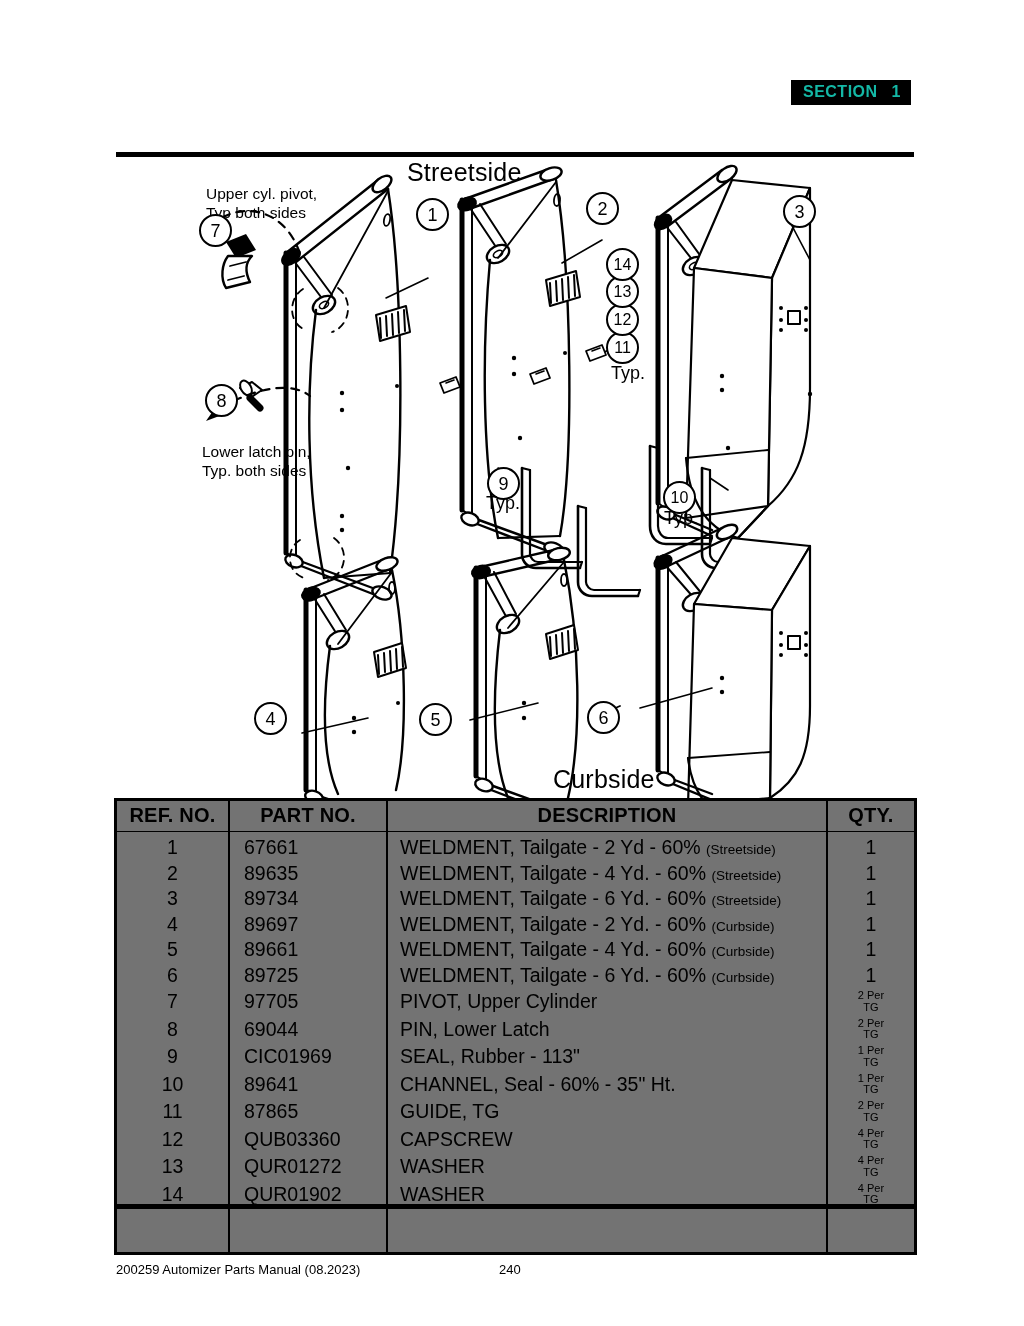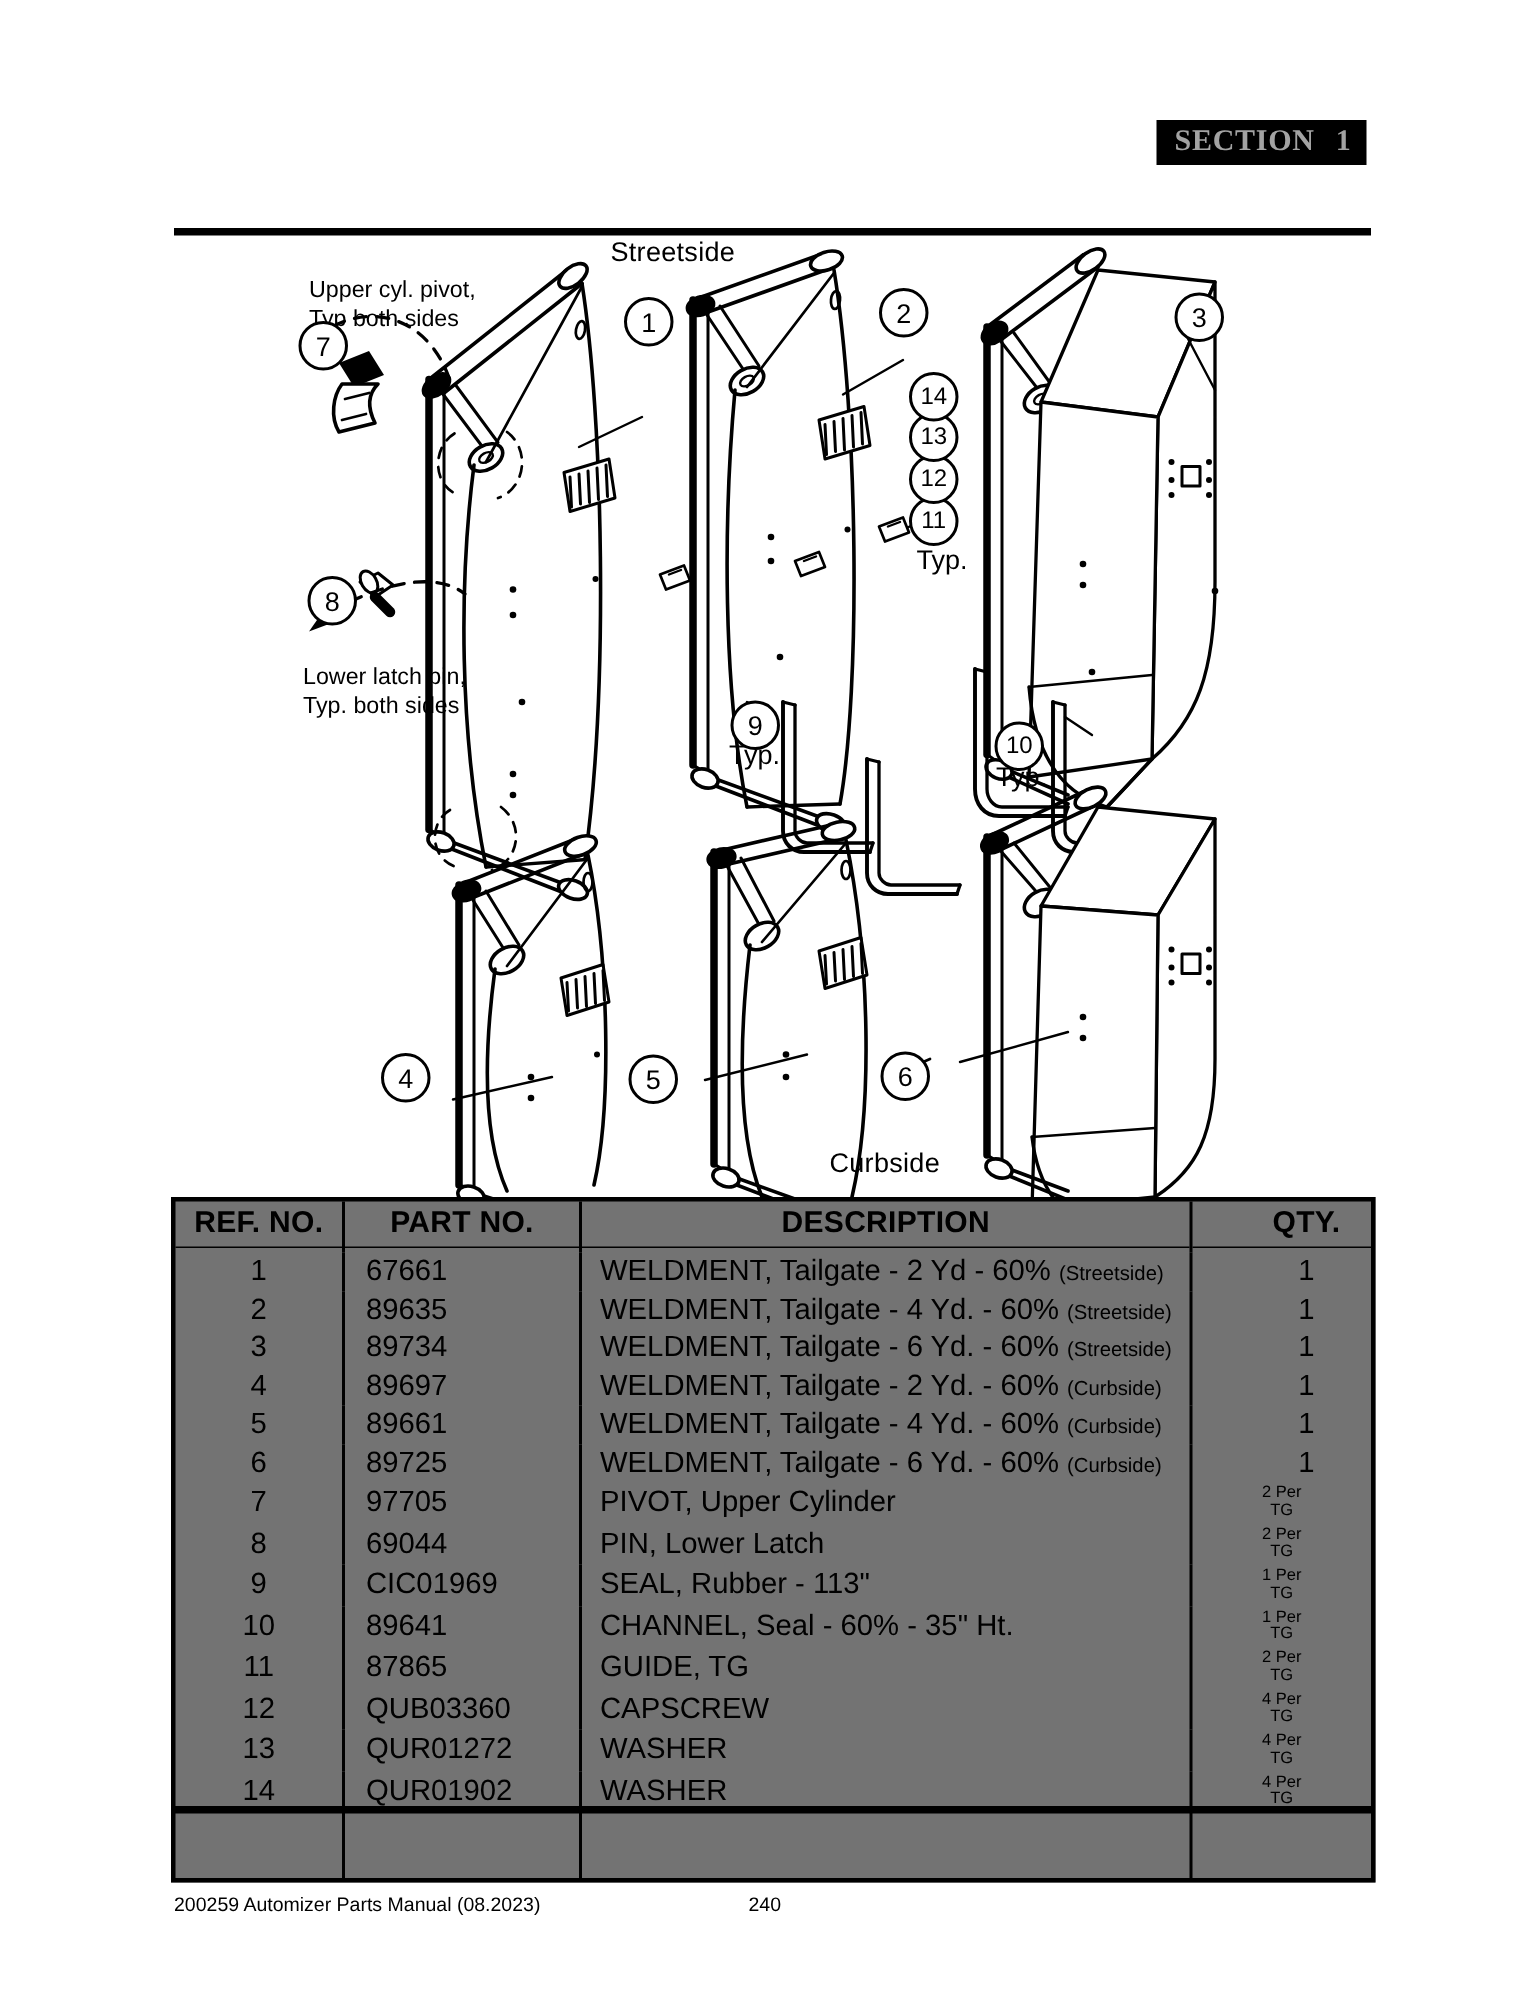--- a/index.html
+++ b/index.html
@@ -11,41 +11,41 @@
   }
   .page{position:absolute;inset:0;}
 
   
   .ref-block{
     position:absolute;left:124px;top:90px;
     font-size:12.5px;line-height:15.5px;letter-spacing:.1px;white-space:pre-line;
   }
   .section-badge{
     position:absolute;right:113px;top:80px;
-    background:#000;color:#a3a3a3;font-weight:bold;font-size:20px;
-    padding:3px 10px 4px 12px;letter-spacing:.5px;font-family:Liberation Serif, serif;
+    background:#000;color:#14b8a6;font-weight:bold;font-size:16px;
+    padding:3px 10px 4px 12px;letter-spacing:.5px;
   }
   .section-badge .num{margin-left:14px;}
   .doc-title{
     position:absolute;right:113px;top:114px;
     font-size:28.5px;font-weight:bold;letter-spacing:.2px;white-space:nowrap;
   }
   .rule-top{
     position:absolute;left:116px;top:152px;width:798px;height:5px;background:#000;
   }
   .rule-bottom{
     position:absolute;left:116px;top:1204px;width:798px;height:5px;background:#000;
   }
 
   
   .diagram{position:absolute;left:110px;top:158px;width:812px;height:640px;}
   .diagram svg{display:block;width:812px;height:640px;}
 
   .side-label{
-    position:absolute;font-size:18px;letter-spacing:.2px;
+    position:absolute;font-size:25px;letter-spacing:.2px;
   }
   .label-streetside{left:407px;top:158px;}
   .label-curbside{left:553px;top:765px;}
 
   .annot{
     position:absolute;font-size:15.5px;line-height:18.5px;white-space:pre-line;
   }
   .annot-upper{left:206px;top:185px;}
   .annot-lower{left:202px;top:443px;}
 
@@ -68,21 +68,21 @@
   table{border-collapse:collapse;width:100%;table-layout:fixed;}
   thead th{
     font-size:20px;font-weight:bold;text-align:center;
     padding:3px 0 4px;border-bottom:1.5px solid #000;
     letter-spacing:.2px;
   }
   thead tr.dbl td{height:3px;padding:0;border-top:1.5px solid #000;}
   th.c-ref,td.c-ref{width:111px;border-right:2.2px solid #000;}
   th.c-part,td.c-part{width:156px;border-right:2.2px solid #000;}
   th.c-desc,td.c-desc{border-right:2.2px solid #000;}
-  th.c-qty,td.c-qty{width:86px;padding-left:33px;}
+  th.c-qty,td.c-qty{width:86px;}
   tbody td{
     font-size:19.5px;padding:0;height:25.5px;vertical-align:middle;
   }
   td.c-ref{text-align:center;}
   td.c-part{text-align:left;padding-left:14px;}
   td.c-desc{text-align:left;padding-left:12px;white-space:nowrap;}
   td.c-qty{text-align:center;}
   .desc-main{font-size:19.5px;}
   .desc-sub{font-size:13.5px;}
   .qty-num{font-size:19.5px;}

